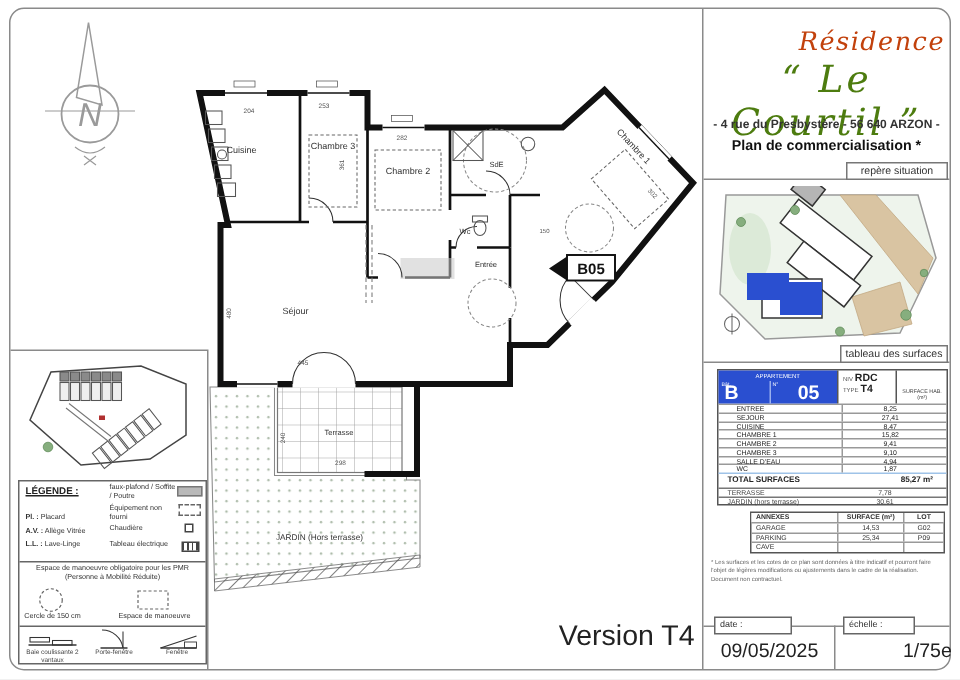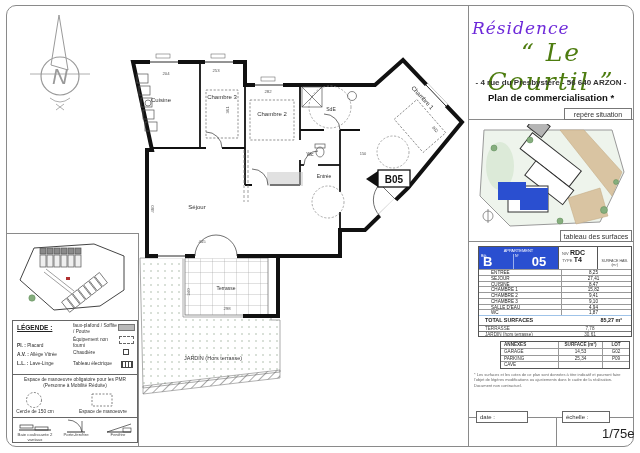--- a/index.html
+++ b/index.html
@@ -2,21 +2,21 @@
 <html><head>
 <meta charset="utf-8">
 <style>
   html,body{margin:0;padding:0;background:#e8e8e8;font-family:"Liberation Sans",sans-serif;}
   *{box-sizing:border-box;}
   #sheet{position:relative;width:640px;height:453px;background:#fff;overflow:hidden;}
   .abs{position:absolute;}
   .frame{left:6px;top:5px;width:628px;height:442px;border:1.5px solid #8a8a8a;border-radius:10px;}
   .vline{width:1px;background:#8a8a8a;}
   .hline{height:1px;background:#8a8a8a;}
-  .title-res{font-family:"DejaVu Serif",serif;font-style:italic;font-size:17px;color:#6d28d9;text-align:left;letter-spacing:1px;}
+  .title-res{font-family:"DejaVu Serif",serif;font-style:italic;font-size:17px;color:#c2410c;text-align:right;letter-spacing:1px;}
   .title-name{font-family:"DejaVu Serif",serif;font-style:italic;font-size:25px;color:#4d7c0f;text-align:center;letter-spacing:2px;}
   .title-addr{font-size:8px;font-weight:bold;color:#333;text-align:center;}
   .title-sub{font-size:9.5px;font-weight:bold;color:#111;text-align:center;}
   .tab{border:1px solid #777;background:#fff;font-size:7px;color:#333;text-align:center;line-height:11px;}
   .stable{border:1px solid #555;background:#fff;font-size:4.6px;color:#222;}
   .srow{display:flex;justify-content:space-between;border-top:0.5px solid #999;padding:0 3px 0 12px;height:5.75px;line-height:5.6px;}
   .srow .val{width:70px;text-align:center;border-left:0.5px solid #999;margin-right:-3px;padding-right:6px;}
   .totrow{display:flex;justify-content:space-between;border-top:1px solid #9fc3e8;padding:0 9px 0 6px;height:10px;line-height:9.5px;font-weight:bold;font-size:5.4px;}
   .extrow{display:flex;justify-content:space-between;border-top:0.8px solid #777;padding:0 3px 0 6px;height:5.5px;line-height:5.3px;color:#444;}
   .extrow .val{width:70px;text-align:center;padding-right:6px;}
@@ -254,20 +254,21 @@
       <text transform="translate(306,78) rotate(47)">302</text>
     </g>
 
     <g>
       <polygon points="238,127 250,119 250,135" fill="#111"></polygon>
       <rect x="250" y="118" width="32" height="17" fill="#fff" stroke="#111" stroke-width="1.3"></rect>
       <text x="266" y="130.5" text-anchor="middle" font-size="10" font-weight="bold" fill="#111">B05</text>
     </g>
   </svg>
 
+  <div class="abs version" style="left:330px;top:414px;width:133px;">Version T4</div>
 
   <div class="abs title-res" style="left:472px;top:18px;width:158px;">Résidence</div>
   <div class="abs title-name" style="left:472px;top:38px;width:158px;">“ Le Courtil ”</div>
   <div class="abs title-addr" style="left:470px;top:78px;width:162px;">- 4 rue du Presbystère - 56 640 ARZON -</div>
   <div class="abs title-sub" style="left:470px;top:92px;width:162px;">Plan de commercialisation *</div>
 
   <div class="abs hline" style="left:469px;top:119px;width:164px;"></div>
   <div class="abs tab" style="left:564px;top:108px;width:68px;height:12px;">repère situation</div>
 
   <svg class="abs" style="left:472px;top:124px;" width="160" height="108" viewBox="0 0 160 108">
@@ -381,14 +382,15 @@
       <span class="ac3"></span>
     </div>
   </div>
 
   <div class="abs" style="left:474px;top:372px;width:157px;font-size:4px;line-height:1.35;color:#666;">* Les surfaces et les cotes de ce plan sont données à titre indicatif et pourront faire l'objet de légères modifications ou ajustements dans le cadre de la réalisation. Document non contractuel.</div>
 
   <div class="abs hline" style="left:469px;top:417px;width:164px;"></div>
   <div class="abs vline" style="left:556px;top:417px;height:29px;"></div>
   <div class="abs datebox" style="left:476px;top:411px;width:52px;height:12px;">date :</div>
   <div class="abs datebox" style="left:562px;top:411px;width:48px;height:12px;">échelle :</div>
+  <div class="abs bigval" style="left:470px;top:426px;width:86px;">09/05/2025</div>
   <div class="abs bigval" style="left:558px;top:426px;width:54px;padding-left:44px;">1/75e</div>
 </div>
 
 </body></html>

